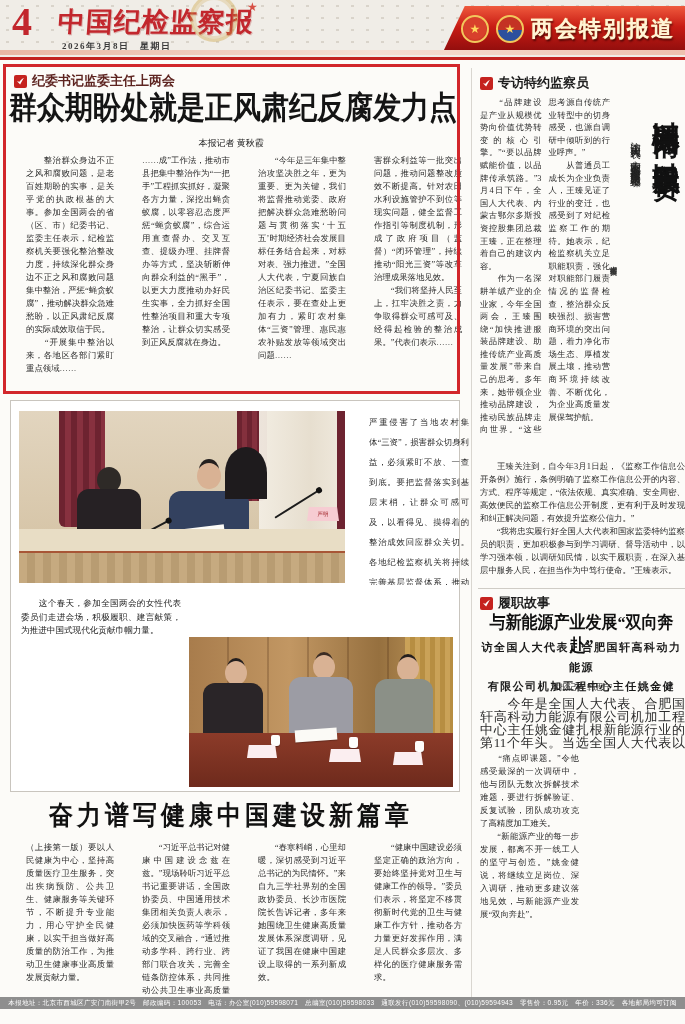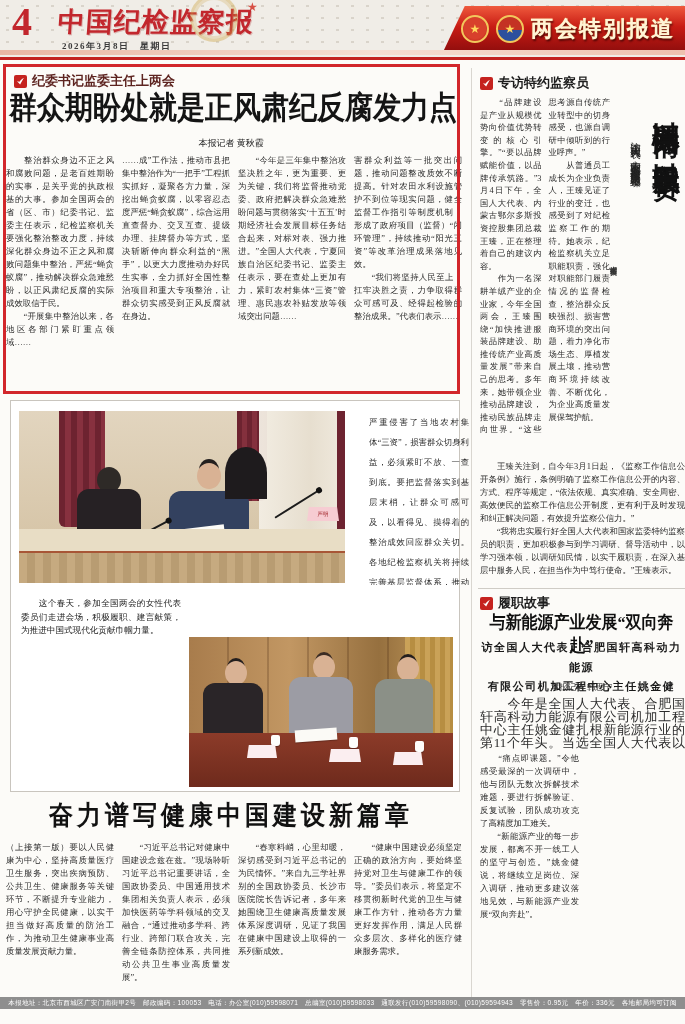--- a/index.html
+++ b/index.html
@@ -45,21 +45,21 @@
   .kicon { width:13px; height:13px; background:#c5231f; border-radius:2px; position:relative; flex:0 0 auto; }
   .kicon::after { content:""; position:absolute; left:3px; top:3px; width:7px; height:7px;
     background:#fff; clip-path:polygon(0 55%,45% 100%,100% 0,55% 35%,35% 60%); }
 
   
   .kicker1 { left:14px; top:72px; }
   .headline1 { left:8px; top:87px; width:450px; font-size:28px; font-weight:900; color:#141414;
     text-align:center; letter-spacing:0px; transform:scaleY(1.12); transform-origin:top; }
   .byline1 { left:0; top:137px; width:462px; text-align:center; font-size:9px; color:#222; }
   .bodycols { display:flex; gap:8px; }
-  .bodycols .col { font-size:8.4px; line-height:13px; color:#2c2c2c; }
+  .bodycols .col { font-size:8.4px; line-height:13px; color:#2c2c2c;padding-left:20px; }
   .cols1 { left:6px; top:154px; width:456px; height:234px; }
   .cols1 .col { width:108px; height:234px; }
 
   
   .frame { left:10px; top:400px; width:450px; height:392px; border:1px solid #c9c5be; background:#fff; }
   .photo { position:absolute; overflow:hidden; }
   .photo1 { left:8px; top:10px; width:326px; height:172px; background:linear-gradient(180deg,#e2d5bf,#d7c6a9 70%); }
   .col5 { position:absolute; left:358px; top:12px; width:100px; height:172px; font-size:8.4px; line-height:20px; color:#2c2c2c; }
   .captions { position:absolute; left:10px; top:196px; width:160px; font-size:8.6px; line-height:13.5px; color:#1c1c1c; }
   .captions p { margin-bottom:9px; text-align:justify; }

